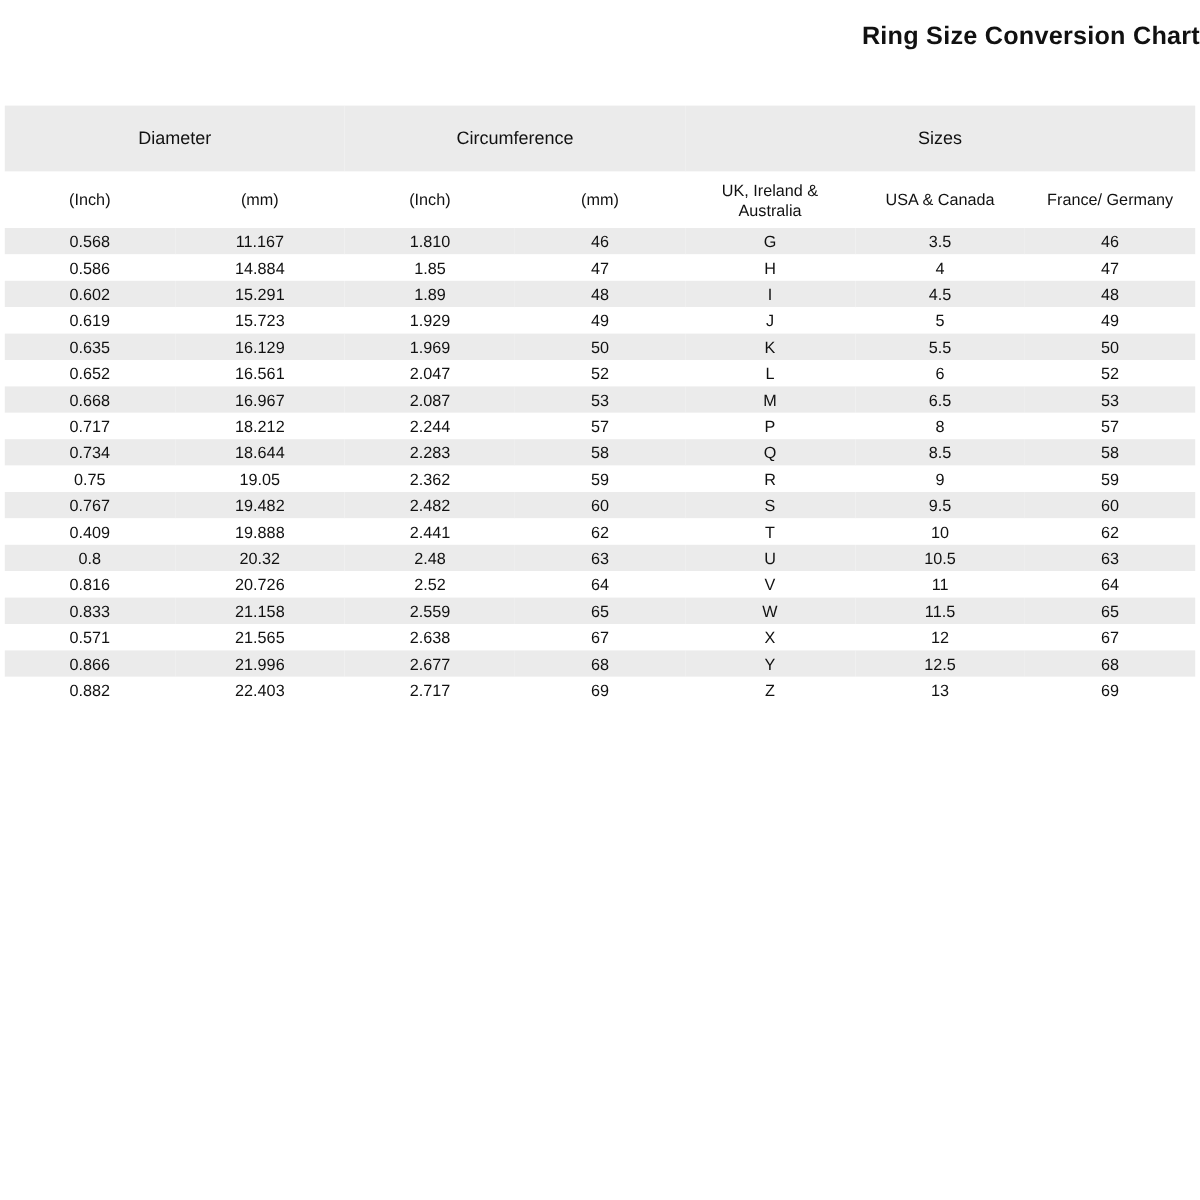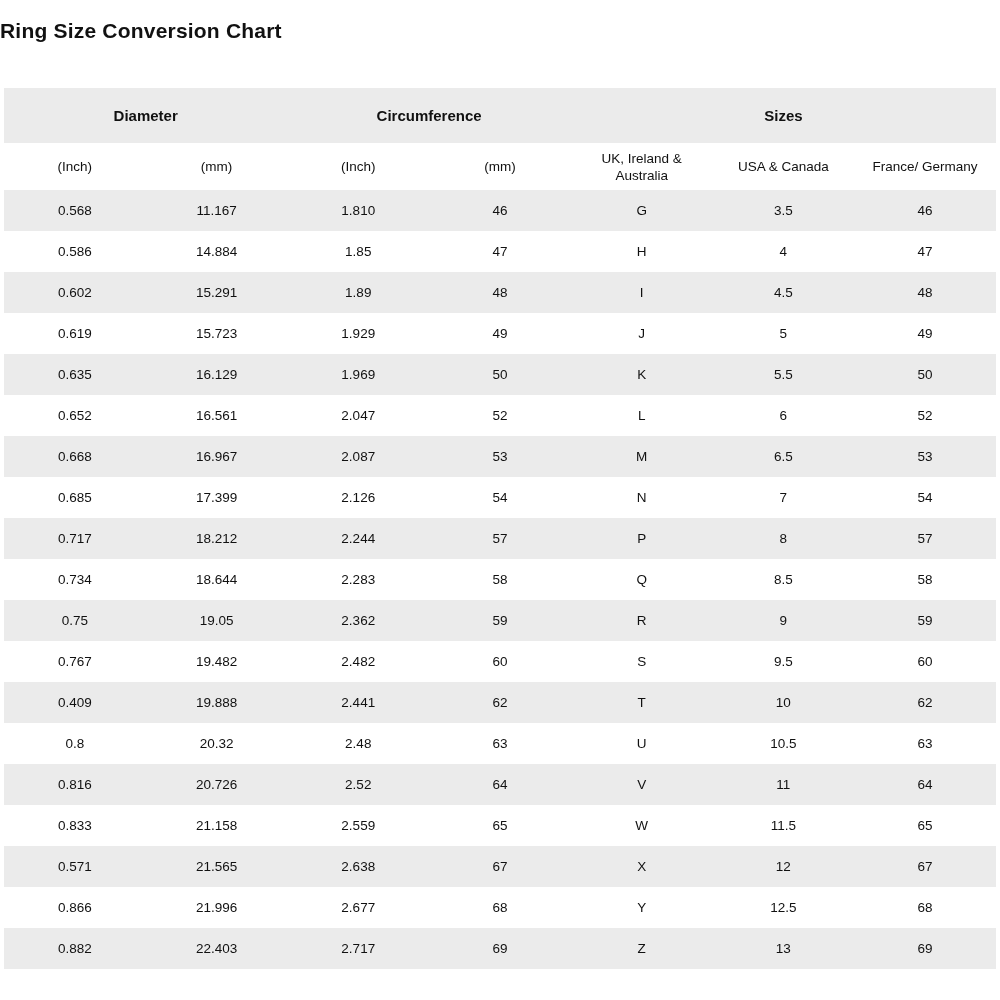--- a/index.html
+++ b/index.html
@@ -12,21 +12,21 @@
   body{
     width:1000px;
     height:1000px;
     background:var(--bg);
     color:var(--text);
     font-family:"Liberation Sans", sans-serif;
     overflow:hidden;
   }
   .page-title{
     margin:19px 0 46px 0;
-    text-align:left;
+    text-align:right;
     font-size:21px;
     font-weight:bold;
     line-height:23px;
     letter-spacing:0.2px;
   }
   table.ring-table{
     width:992px;
     margin:0 4px;
     border-collapse:collapse;
     table-layout:fixed;
@@ -39,28 +39,28 @@
     vertical-align:middle;
     padding:0 6px;
     border:none;
     font-size:13.5px;
     line-height:17px;
   }
   tr.group-row th{
     height:55px;
     background:var(--stripe);
     font-size:15px;
-    font-weight:bold;
+    font-weight:normal;
   }
   tr.subheader-row th{
     height:47px;
     background:var(--bg);
     font-weight:normal;
   }
-  tbody tr{height:41px;margin-top:15px;}
+  tbody tr{height:22px;margin-top:15px;}
   tbody tr:nth-child(odd){background:var(--stripe);}
   tbody tr:nth-child(even){background:var(--bg);}
 </style>
 </head>
 <body>
 
 <h1 class="page-title">Ring Size Conversion Chart</h1>
 
 <table class="ring-table">
   <colgroup>
@@ -146,29 +146,20 @@
       <tr>
         <td>0.668</td>
         <td>16.967</td>
         <td>2.087</td>
         <td>53</td>
         <td>M</td>
         <td>6.5</td>
         <td>53</td>
       </tr>
       <tr>
-        <td>0.685</td>
-        <td>17.399</td>
-        <td>2.126</td>
-        <td>54</td>
-        <td>N</td>
-        <td>7</td>
-        <td>54</td>
-      </tr>
-      <tr>
         <td>0.717</td>
         <td>18.212</td>
         <td>2.244</td>
         <td>57</td>
         <td>P</td>
         <td>8</td>
         <td>57</td>
       </tr>
       <tr>
         <td>0.734</td>

